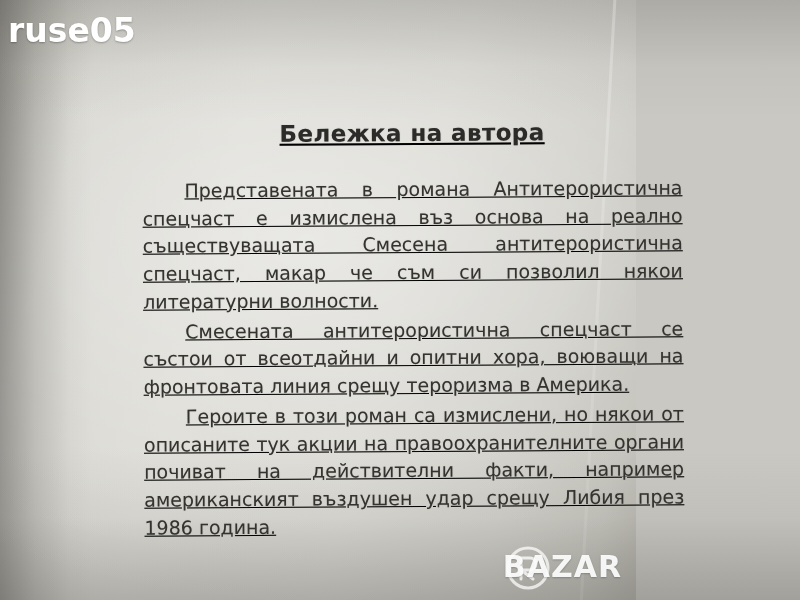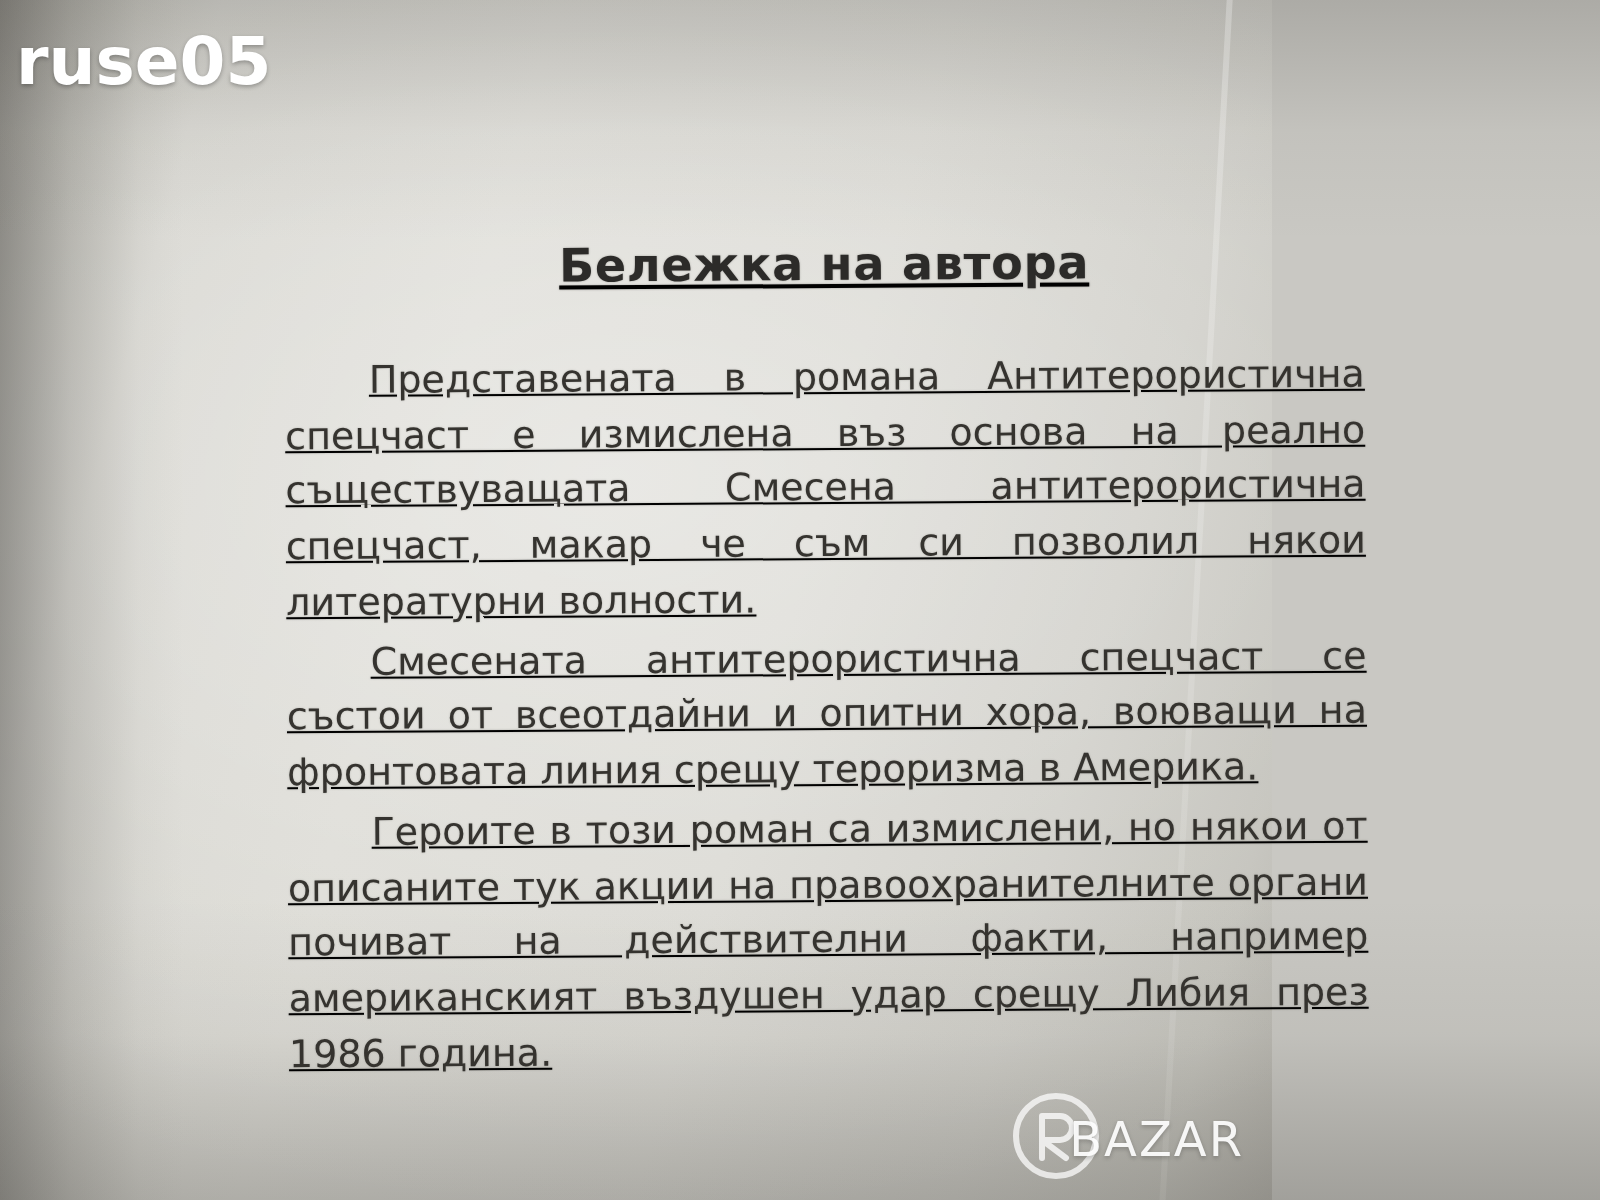--- a/index.html
+++ b/index.html
@@ -87,22 +87,22 @@
     position: absolute;
     right: 14px;
     bottom: 16px;
     display: flex;
     align-items: center;
     gap: 4px;
     user-select: none;
   }
   .watermark-brand .wm-text {
     font-family: "DejaVu Sans", sans-serif;
-    font-size: 24px;
-    font-weight: 400;
+    font-size: 30px;
+    font-weight: 700;
     color: rgba(255,255,255,0.92);
     letter-spacing: 1px;
     text-shadow: 0 1px 2px rgba(0,0,0,0.22);
   }
   .wm-mark {
     position: absolute;
     right: 86px;
     bottom: 10px;
     width: 44px;
     height: 44px;

